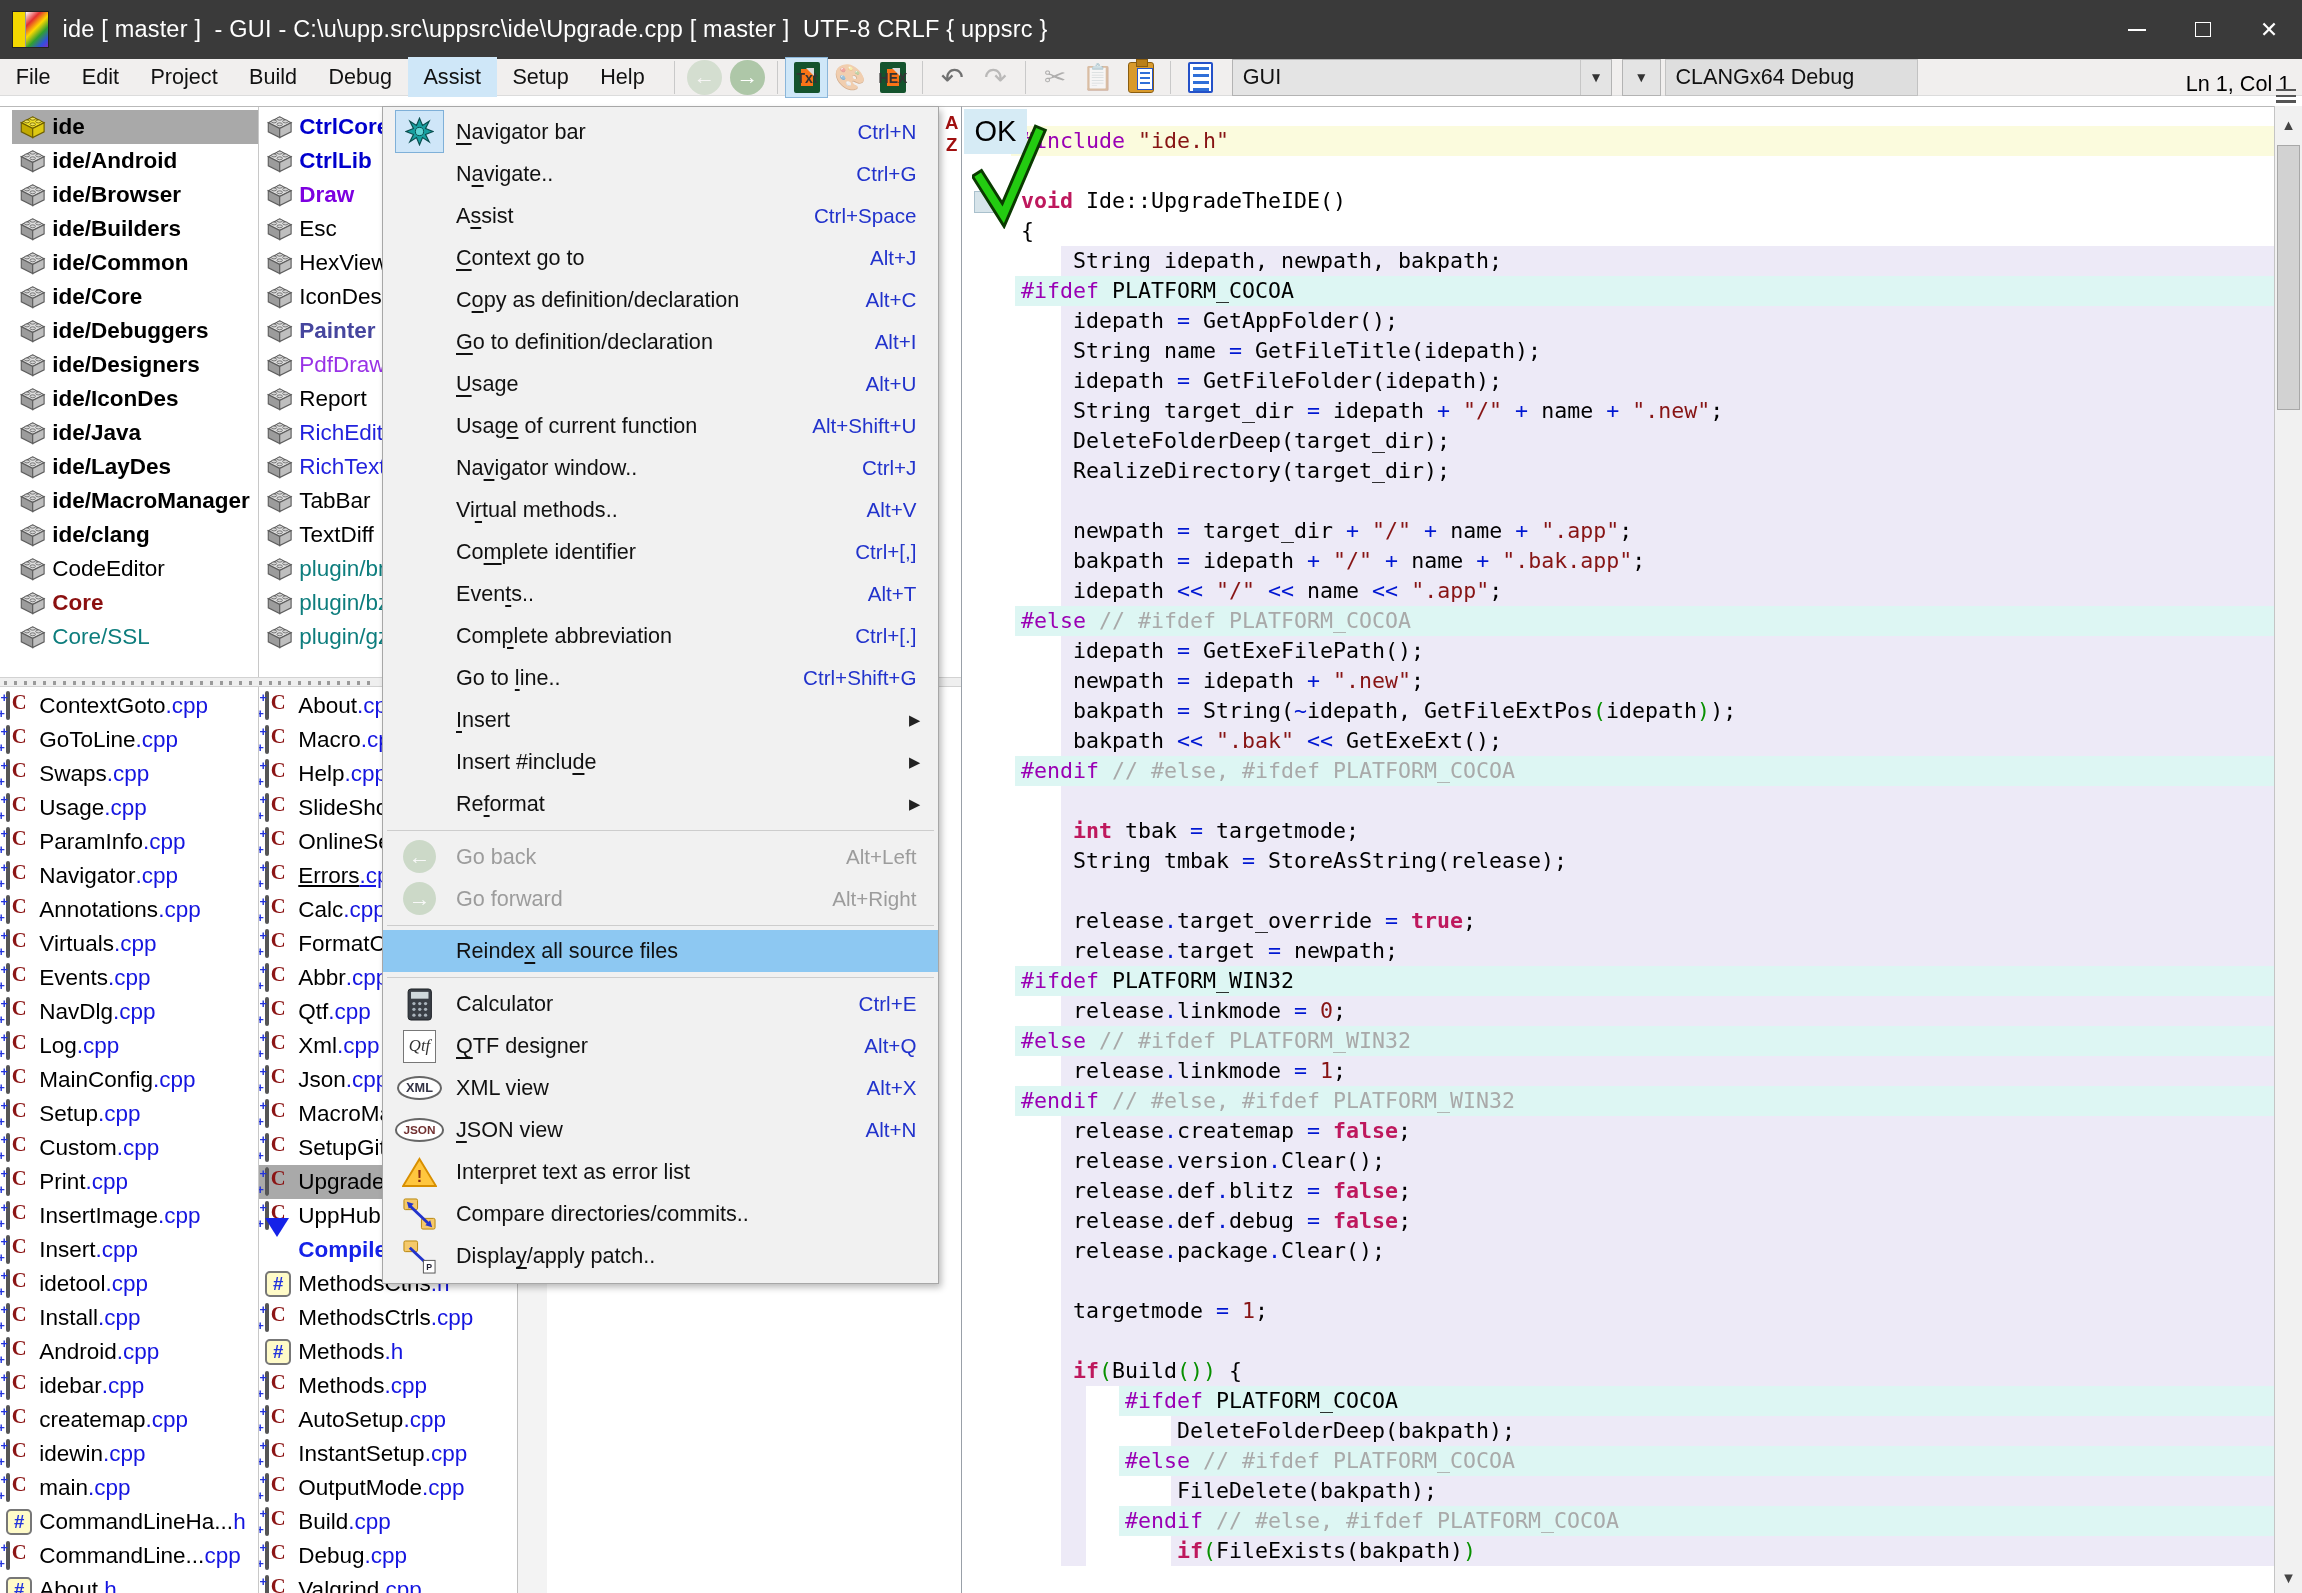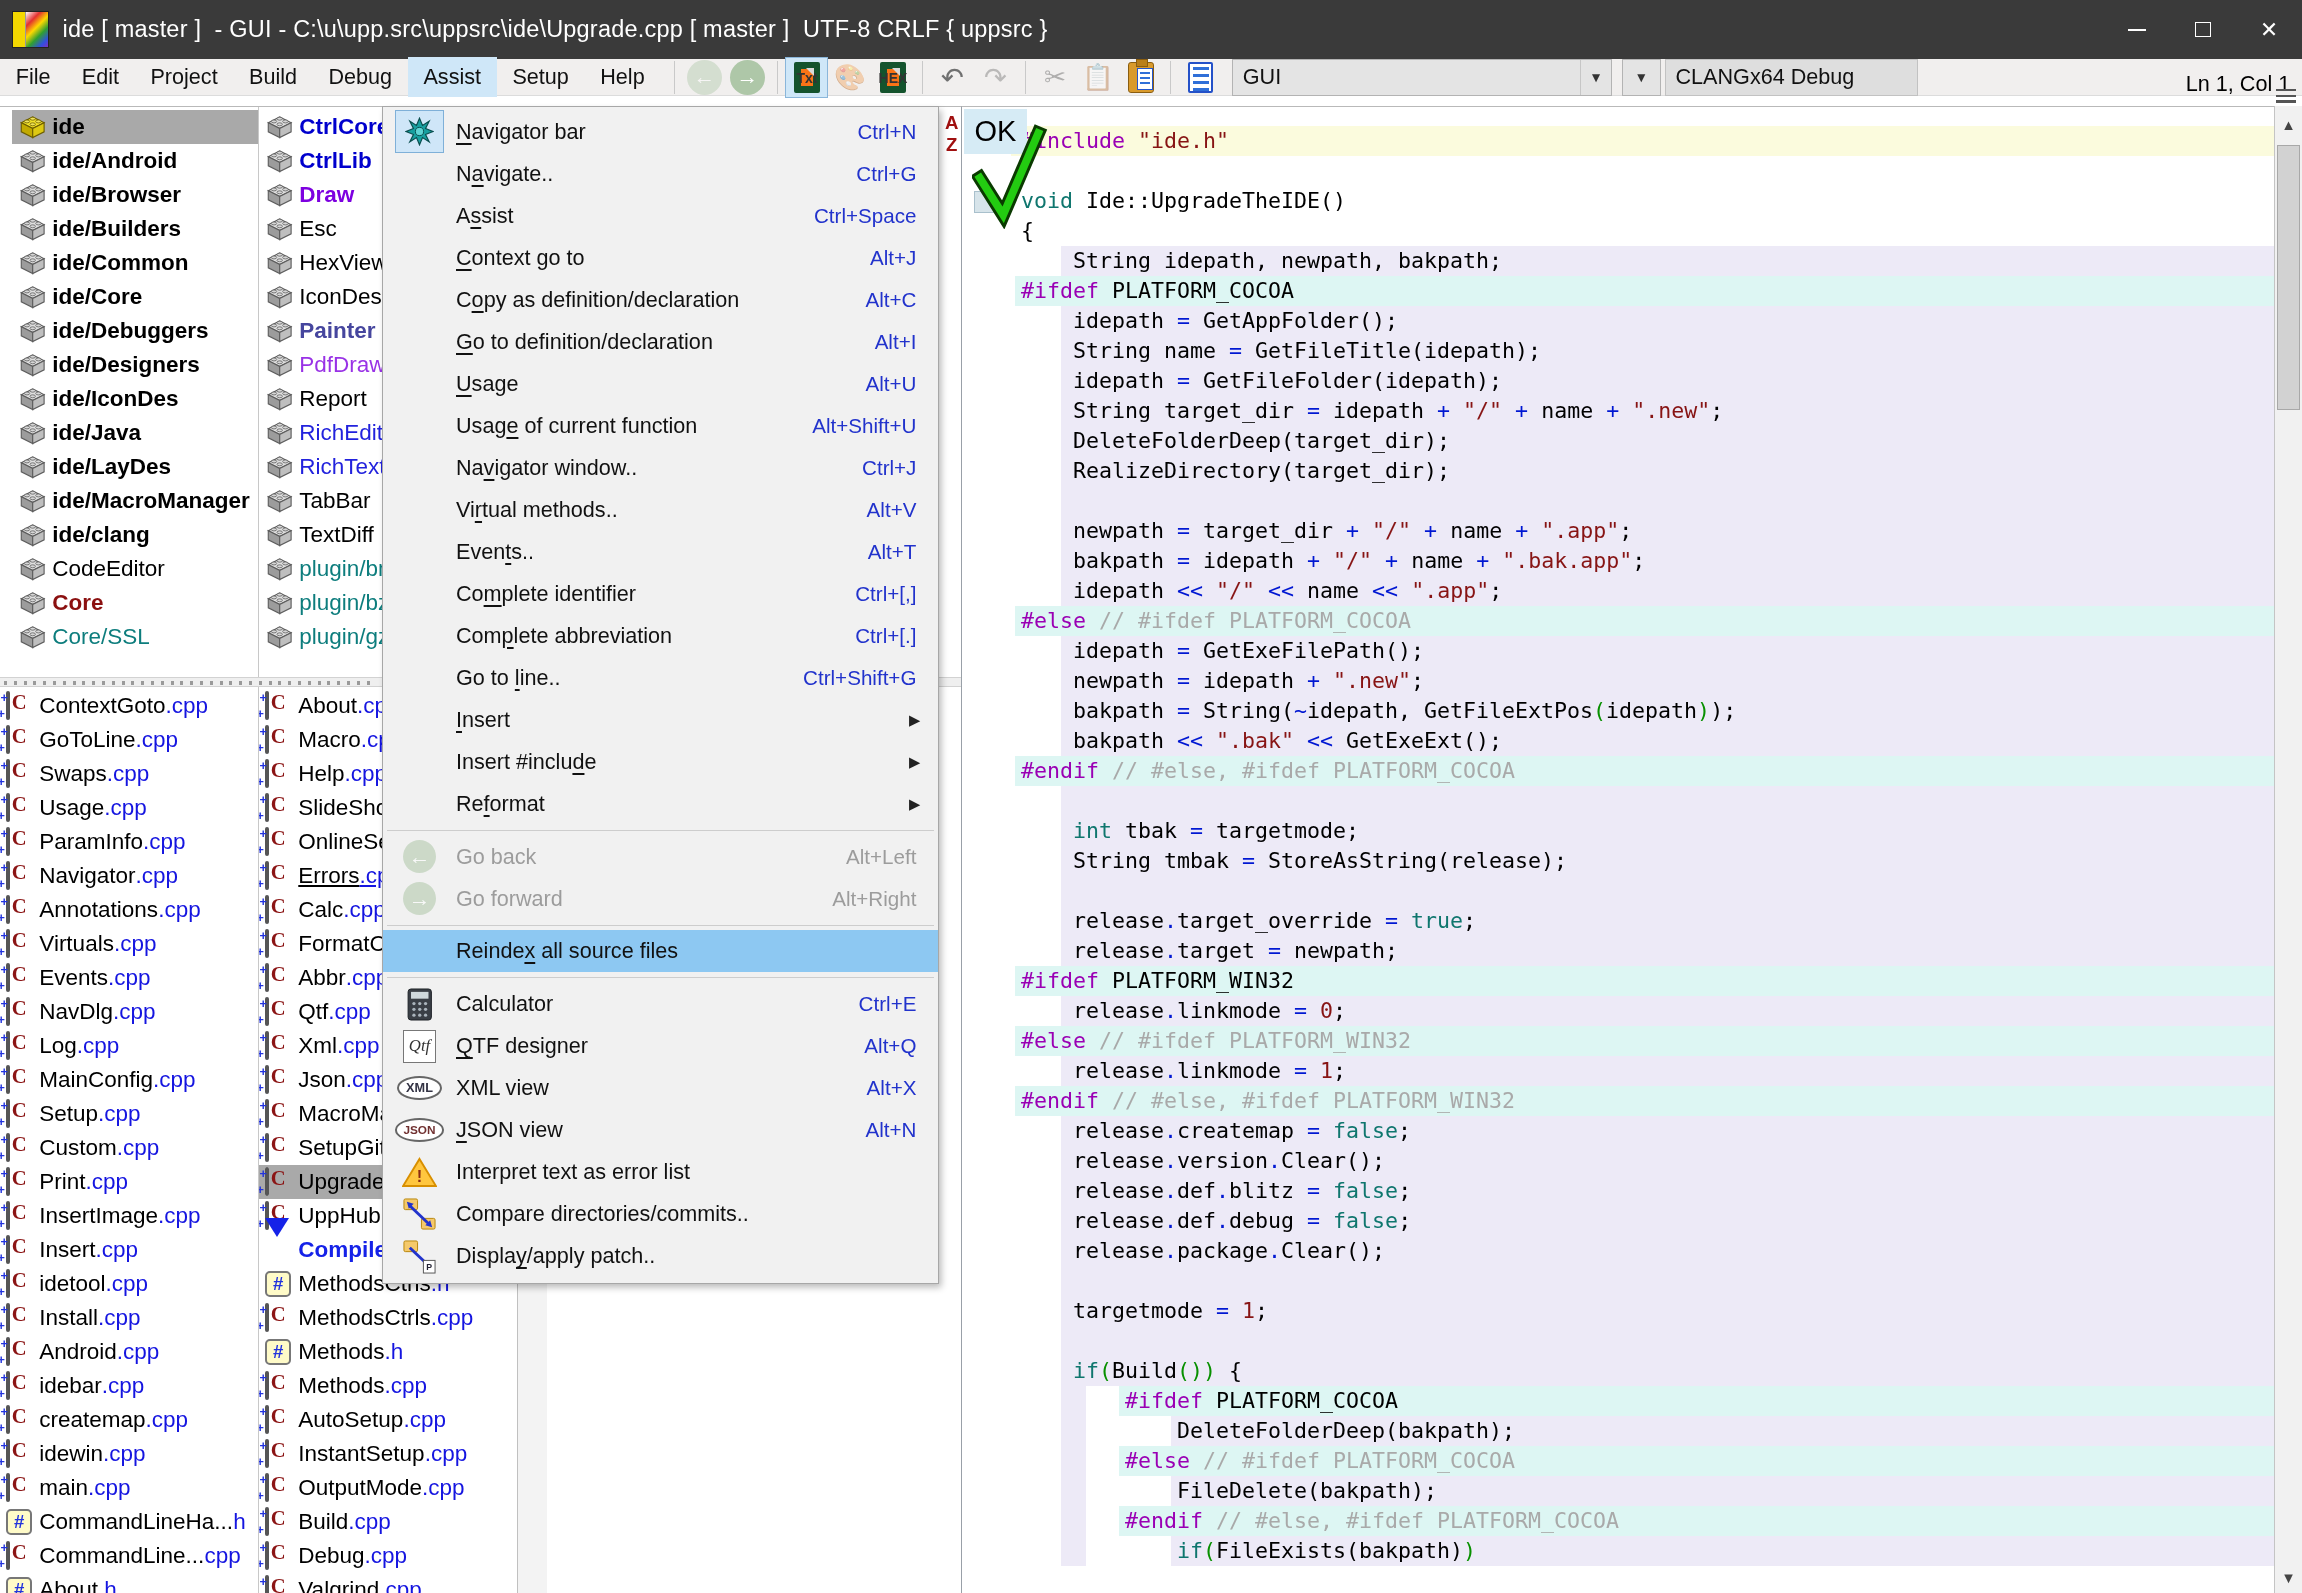--- a/index.html
+++ b/index.html
@@ -91,21 +91,21 @@
     border-left:1px solid #99a0a8; border-top:1px solid #b9b9b9; overflow:hidden; }
   .okchip { position:absolute; left:2px; top:2px; width:63px; height:45px; background:#d6ebf5;
     font-size:29px; color:#000; display:flex; align-items:center; justify-content:center; z-index:3; }
   .bigcheck { position:absolute; left:9.8px; top:13.7px; z-index:4; }
   .gmarker { position:absolute; left:11.8px; top:84px; width:21.6px; height:21.6px; background:#d7e4ea; border:1px solid #a9c0cc; }
   .code { position:absolute; left:59px; top:18.6px; right:0; bottom:0;
     font-family:"DejaVu Sans Mono", monospace; font-size:21.6px; }
   .cl { position:relative; height:30px; line-height:30px; white-space:pre; }
   .band { position:absolute; top:0; bottom:0; z-index:0; }
   .lt { position:relative; z-index:1; }
-  .tk-t { color:#000; } .tk-k { color:#0f766e; font-weight:normal; } .tk-o { color:#0017d2; }
+  .tk-t { color:#000; } .tk-k { color:#be185d; font-weight:bold; } .tk-o { color:#0017d2; }
   .tk-p { color:#9a00b4; } .tk-s { color:#871414; } .tk-n { color:#871414; }
   .tk-c { color:#a9a9a9; } .tk-g { color:#089000; }
 
   
   .escroll { position:absolute; left:2274px; top:106px; width:28px; height:1488px; background:#f1f1f1; border-left:1px solid #c4c4c4; }
   .escroll .btn { position:absolute; left:0; width:100%; height:33px; display:flex; align-items:center; justify-content:center; font-size:14.7px; color:#444; }
   .escroll .thumb { position:absolute; left:2px; top:39px; width:22.5px; height:265px; background:#d2d2d2; border:1px solid #a8a8a8; }
   .ebarbtn { position:absolute; left:2272px; top:86px; width:27.4px; height:19.6px; display:flex; flex-direction:column; justify-content:space-between; padding:2.9px 3.9px; }
   .ebarbtn i { height:2.5px; background:#555; }
 
@@ -723,27 +723,27 @@
         <span class="lbl">Na<u>v</u>igator window..</span>
         <span class="sc">Ctrl+J</span>
       </div>
       <div class="mi">
         <span class="ic"></span>
         <span class="lbl">Vi<u>r</u>tual methods..</span>
         <span class="sc">Alt+V</span>
       </div>
       <div class="mi">
         <span class="ic"></span>
+        <span class="lbl">Co<u>m</u>plete identifier</span>
+        <span class="sc">Ctrl+[,]</span>
+      </div>
+      <div class="mi">
+        <span class="ic"></span>
         <span class="lbl">Even<u>t</u>s..</span>
         <span class="sc">Alt+T</span>
-      </div>
-      <div class="mi">
-        <span class="ic"></span>
-        <span class="lbl">Co<u>m</u>plete identifier</span>
-        <span class="sc">Ctrl+[,]</span>
       </div>
       <div class="mi">
         <span class="ic"></span>
         <span class="lbl">Com<u>p</u>lete abbreviation</span>
         <span class="sc">Ctrl+[.]</span>
       </div>
       <div class="mi">
         <span class="ic"></span>
         <span class="lbl">Go to <u>l</u>ine..</span>
         <span class="sc">Ctrl+Shift+G</span>

